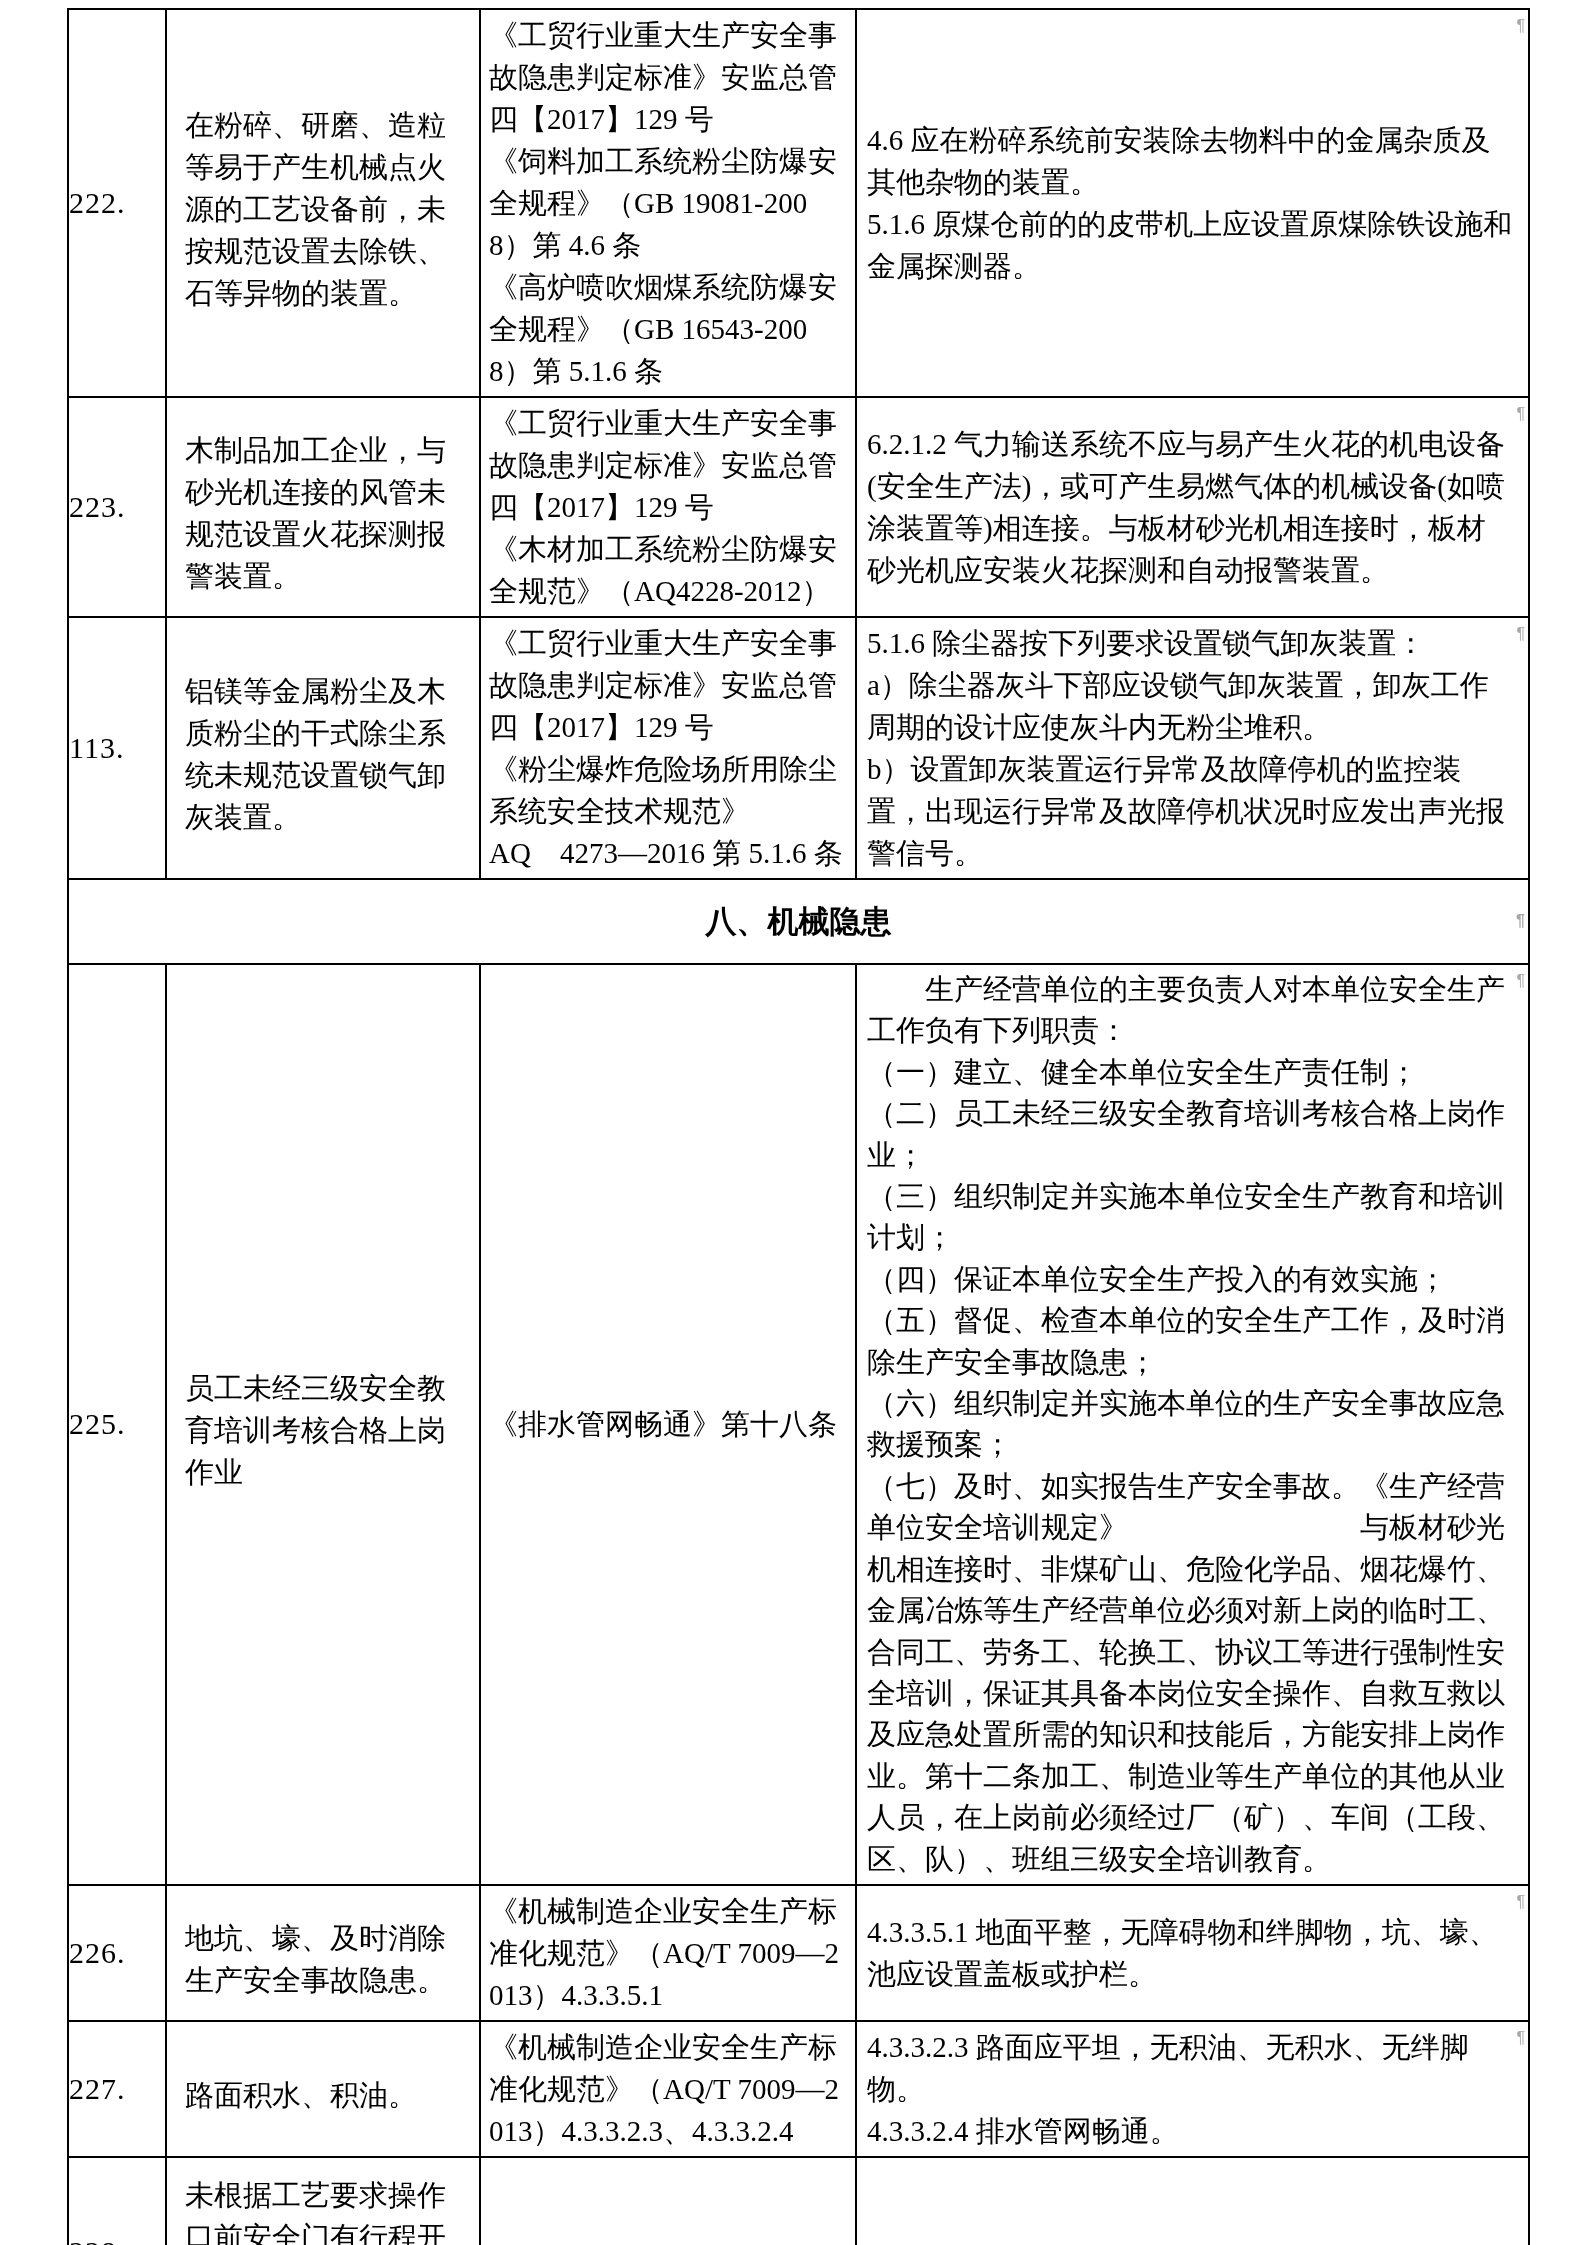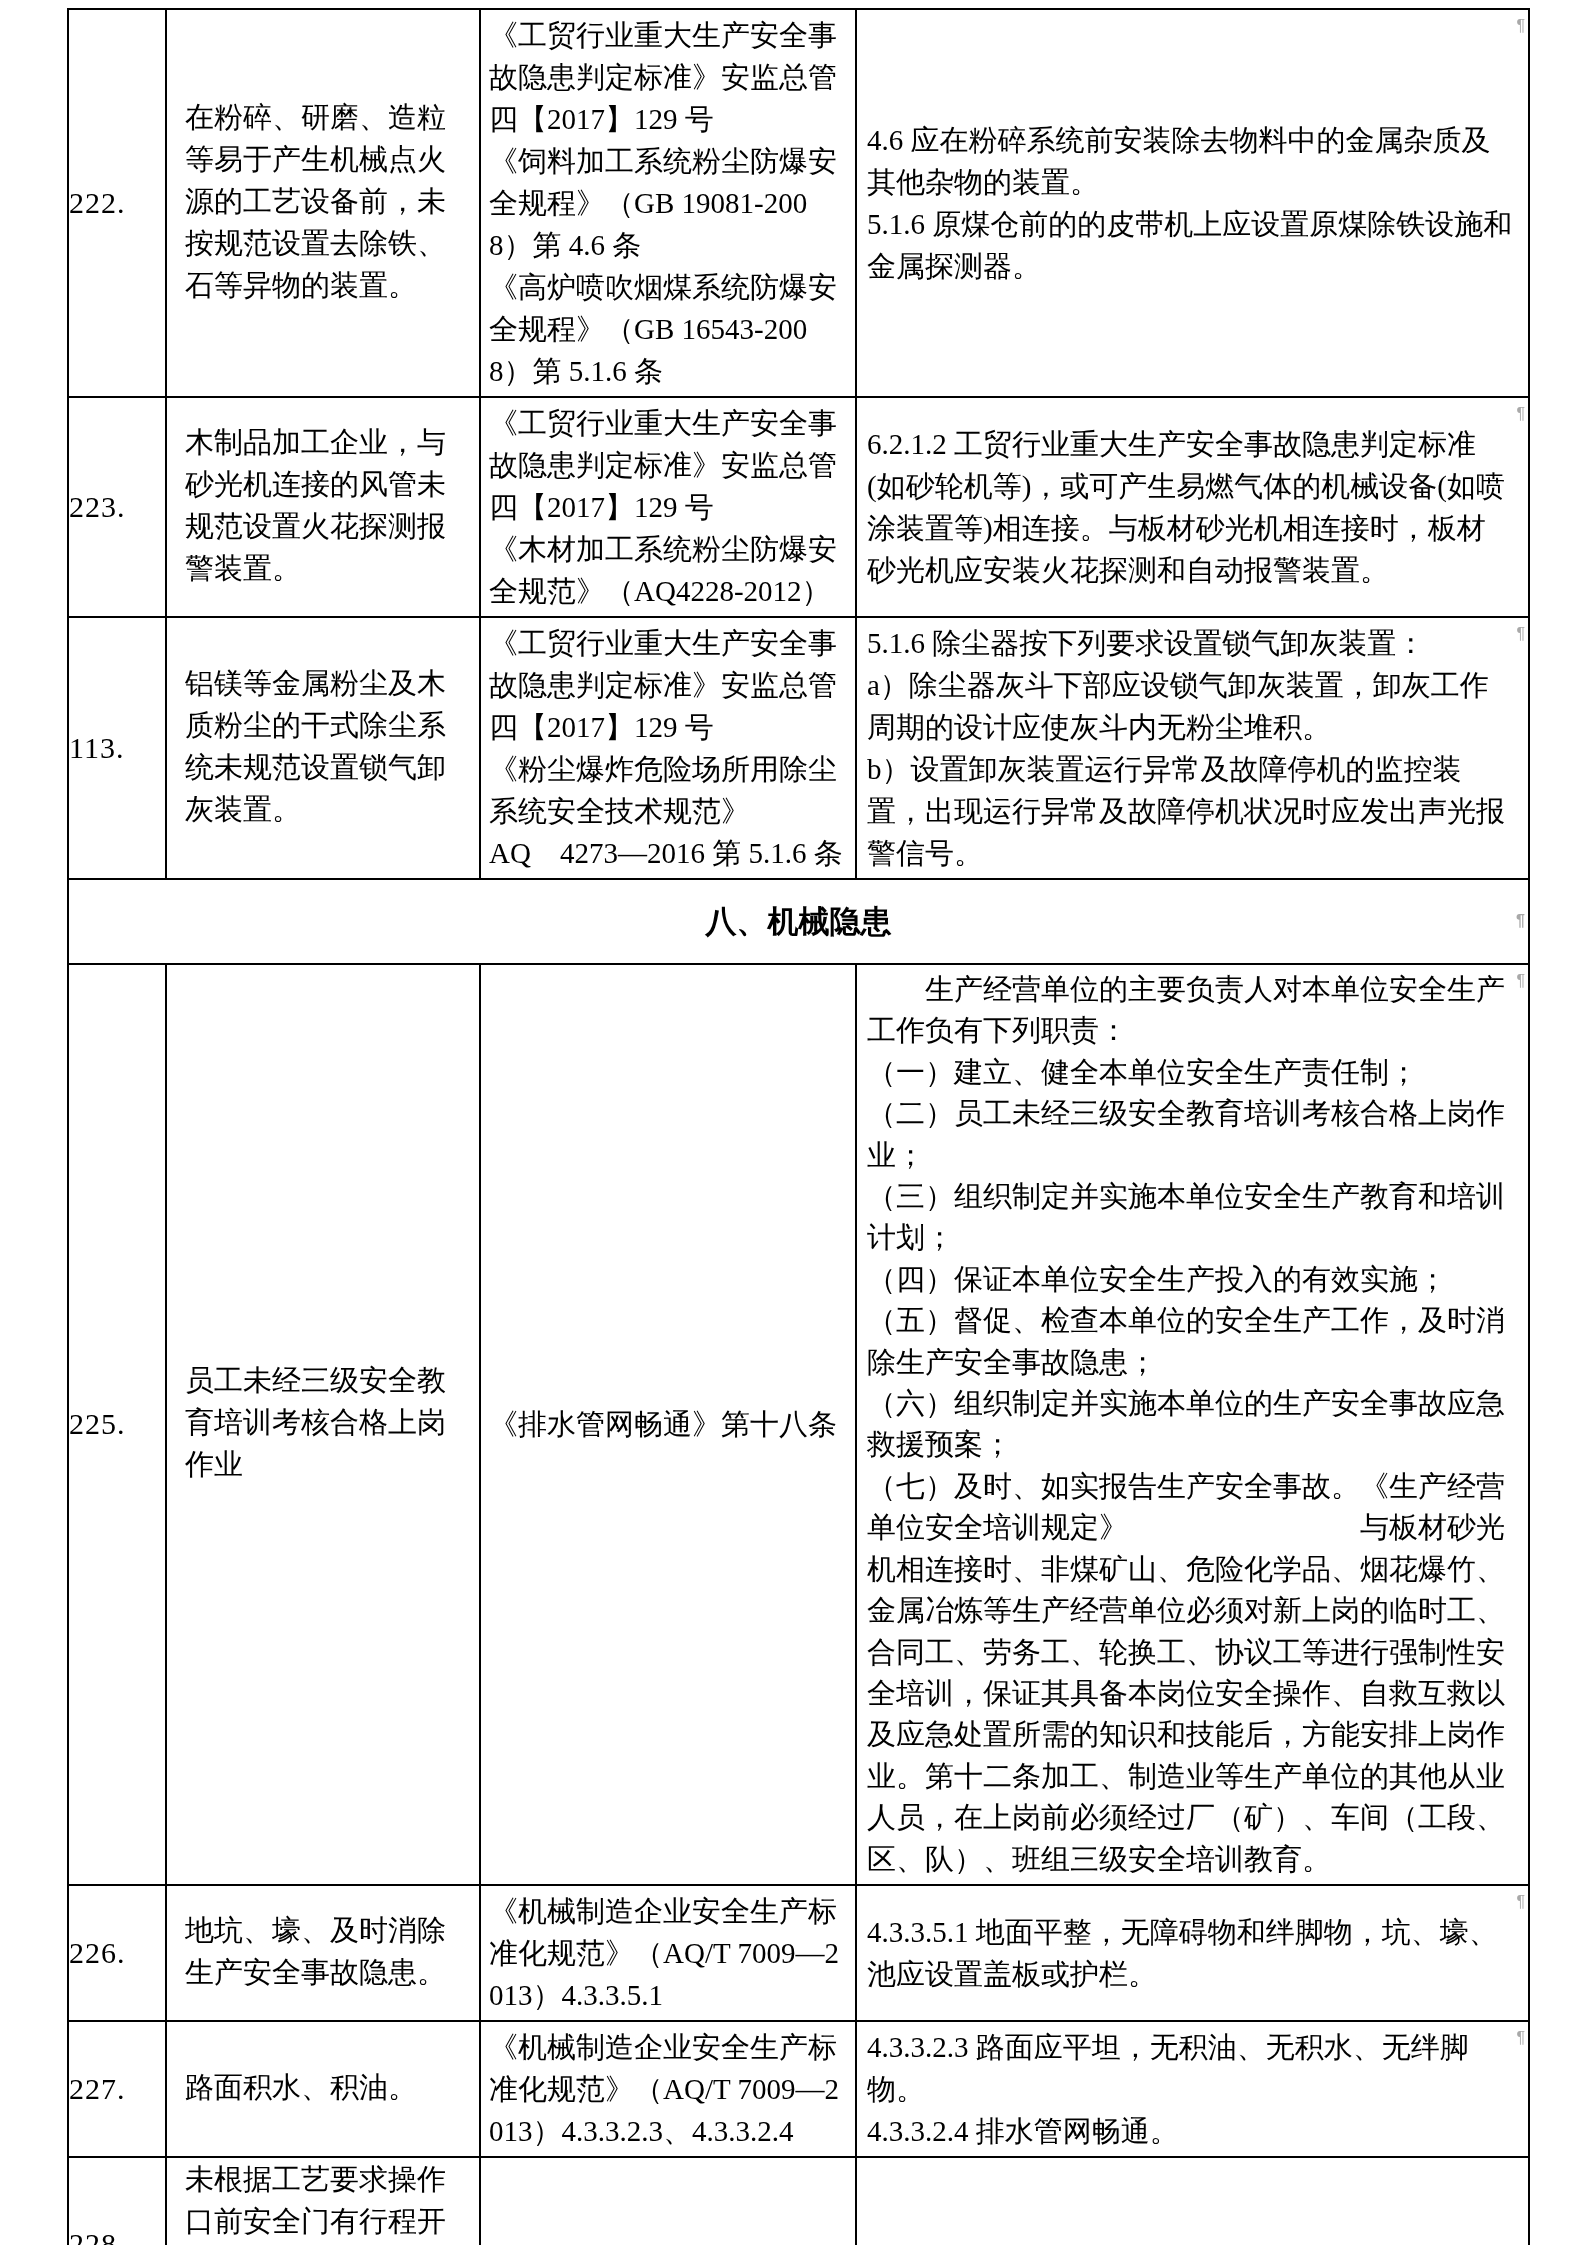--- a/index.html
+++ b/index.html
@@ -36,21 +36,21 @@
   tr.tr-222 { height: 360px; }
   tr.tr-223 { height: 210px; }
   tr.tr-224 { height: 249px; }
   tr.tr-sec { height: 85px;  }
   tr.tr-225 { height: 911px; }
   tr.tr-226 { height: 127px; }
   tr.tr-227 { height: 123px; }
   tr.tr-228 { height: 123px; }
 
   td.num-cell { font-size: 30px; letter-spacing: 1px; }
-  td.haz-cell { padding: 0 6px 4px 18px; font-family: Liberation Serif, serif; }
+  td.haz-cell { padding: 16px 6px 4px 18px; font-family: Liberation Serif, serif; }
   td.bas-cell { padding: 4px 6px 4px 8px; margin-left: 20px; }
   td.req-cell { padding: 4px 14px 4px 10px; }
   td.sec-cell {
     text-align: center;
     font-weight: bold;
     font-size: 31px;
     font-family: "Liberation Sans", "DejaVu Sans", sans-serif;
   }
   td p { margin: 0; }
   .indent { text-indent: 58px; }
@@ -100,21 +100,21 @@
       <td class="num-cell">223.</td>
       <td class="haz-cell">
         <p>木制品加工企业，与砂光机连接的风管未规范设置火花探测报警装置。</p>
       </td>
       <td class="bas-cell">
         <p>《工贸行业重大生产安全事故隐患判定标准》安监总管四【2017】129 号</p>
         <p>《木材加工系统粉尘防爆安全规范》（AQ4228-2012）</p>
       </td>
       <td class="req-cell">
         <span class="pilcrow">¶</span>
-        <p>6.2.1.2 工贸行业重大生产安全事故隐患判定标准(如砂轮机等)，或可产生易燃气体的机械设备(如喷涂装置等)相连接。与板材砂光机相连接时，板材砂光机应安装火花探测和自动报警装置。</p>
+        <p>6.2.1.2 气力输送系统不应与易产生火花的机电设备(安全生产法)，或可产生易燃气体的机械设备(如喷涂装置等)相连接。与板材砂光机相连接时，板材砂光机应安装火花探测和自动报警装置。</p>
       </td>
     </tr>
 
     <tr class="tr-224">
       <td class="num-cell">113.</td>
       <td class="haz-cell">
         <p>铝镁等金属粉尘及木质粉尘的干式除尘系统未规范设置锁气卸灰装置。</p>
       </td>
       <td class="bas-cell">
         <p>《工贸行业重大生产安全事故隐患判定标准》安监总管四【2017】129 号</p>

